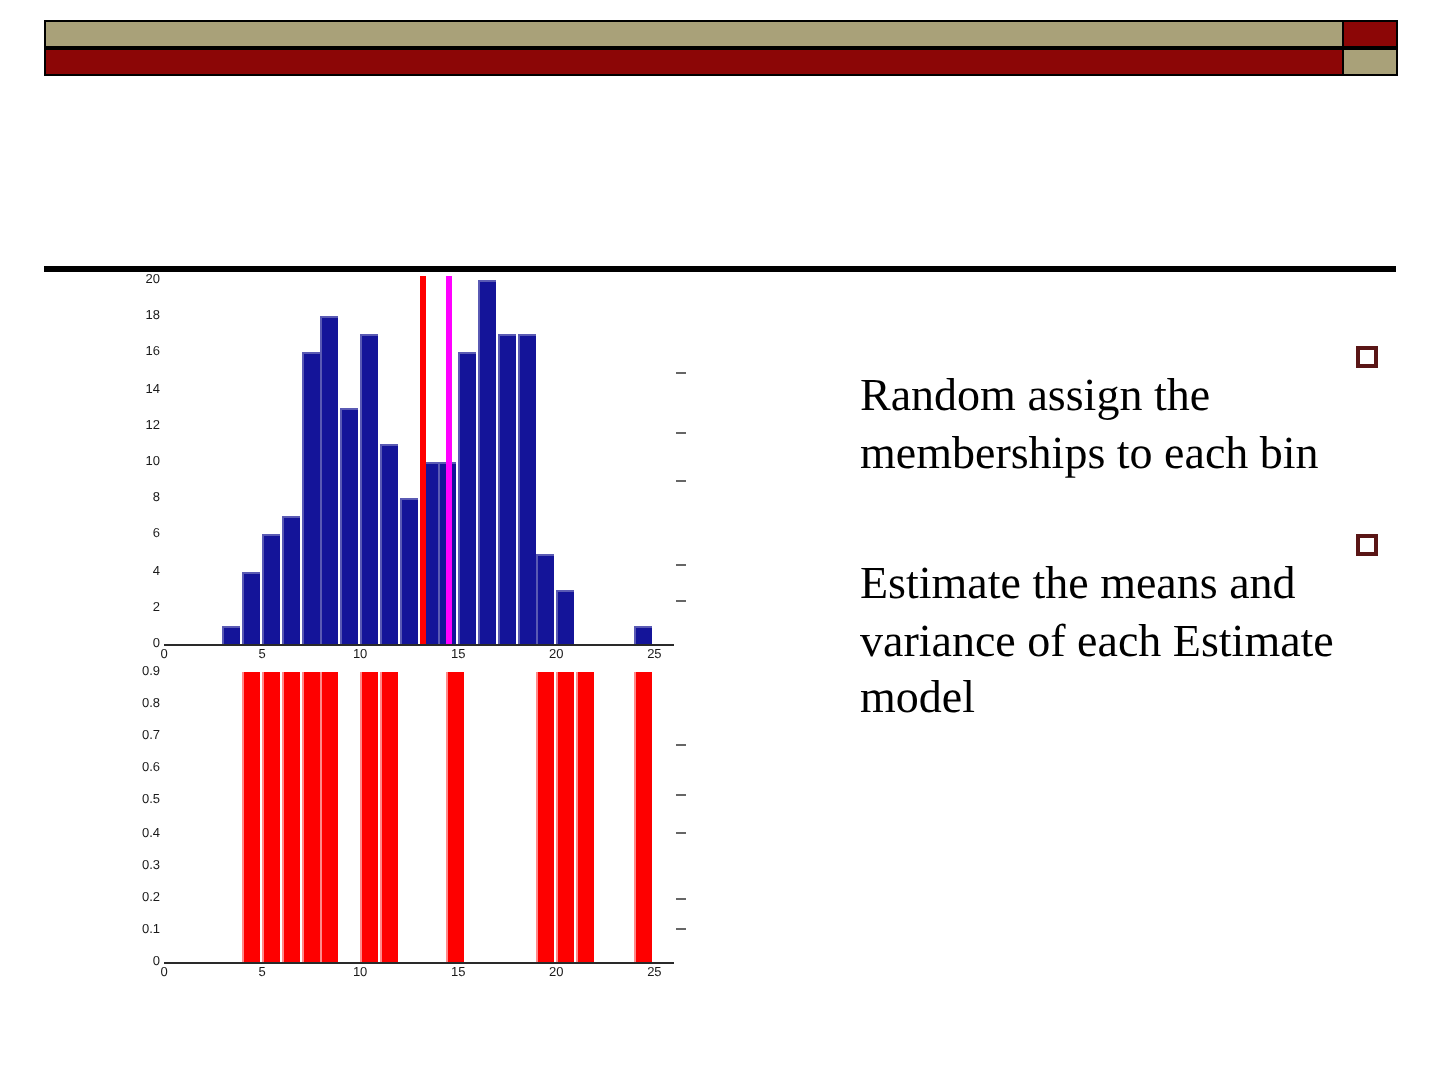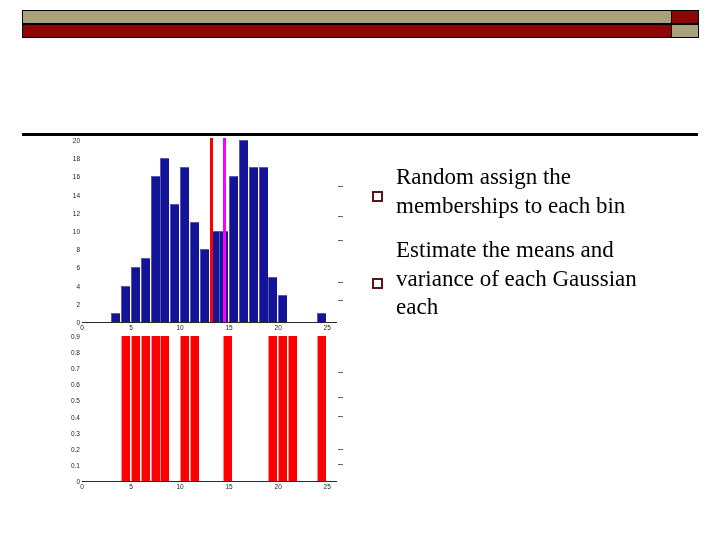--- a/index.html
+++ b/index.html
@@ -24,21 +24,21 @@
     position:absolute;left:34px;top:80px;width:640px;
     font-size:35px;line-height:42px;color:#3d0a0a;
     letter-spacing:0.3px;white-space:nowrap;
   }
   .title-rule{
     position:absolute;left:22px;top:133px;width:676px;height:3px;background:#000000;
   }
 
   
   .bullets{position:absolute;left:372px;top:163px;width:330px;}
-  .bullet{display:flex;align-items:center;margin-bottom:16px;}
+  .bullet{display:flex;align-items:flex-end;margin-bottom:16px;flex-direction:column;}
   .bullet-mark{
     flex:0 0 auto;width:11px;height:11px;margin-top:10px;margin-right:13px;
     border:2px solid #5a1616;box-sizing:border-box;background:transparent;
   }
   .bullet-text{
     font-size:23px;line-height:28.5px;color:#000000;width:272px;
   }
 
   
   .figure{position:absolute;left:44px;top:136px;width:300px;height:360px;background:#ffffff;}
@@ -207,17 +207,17 @@
 
   </div>
 
   <div class="bullets">
     <div class="bullet">
       <div class="bullet-mark"></div>
       <div class="bullet-text">Random assign the memberships to each bin</div>
     </div>
     <div class="bullet">
       <div class="bullet-mark"></div>
-      <div class="bullet-text">Estimate the means and variance of each Gaussian each</div>
+      <div class="bullet-text">Estimate the means and variance of each Estimate model</div>
     </div>
   </div>
 
 </div>
 
 </body></html>

